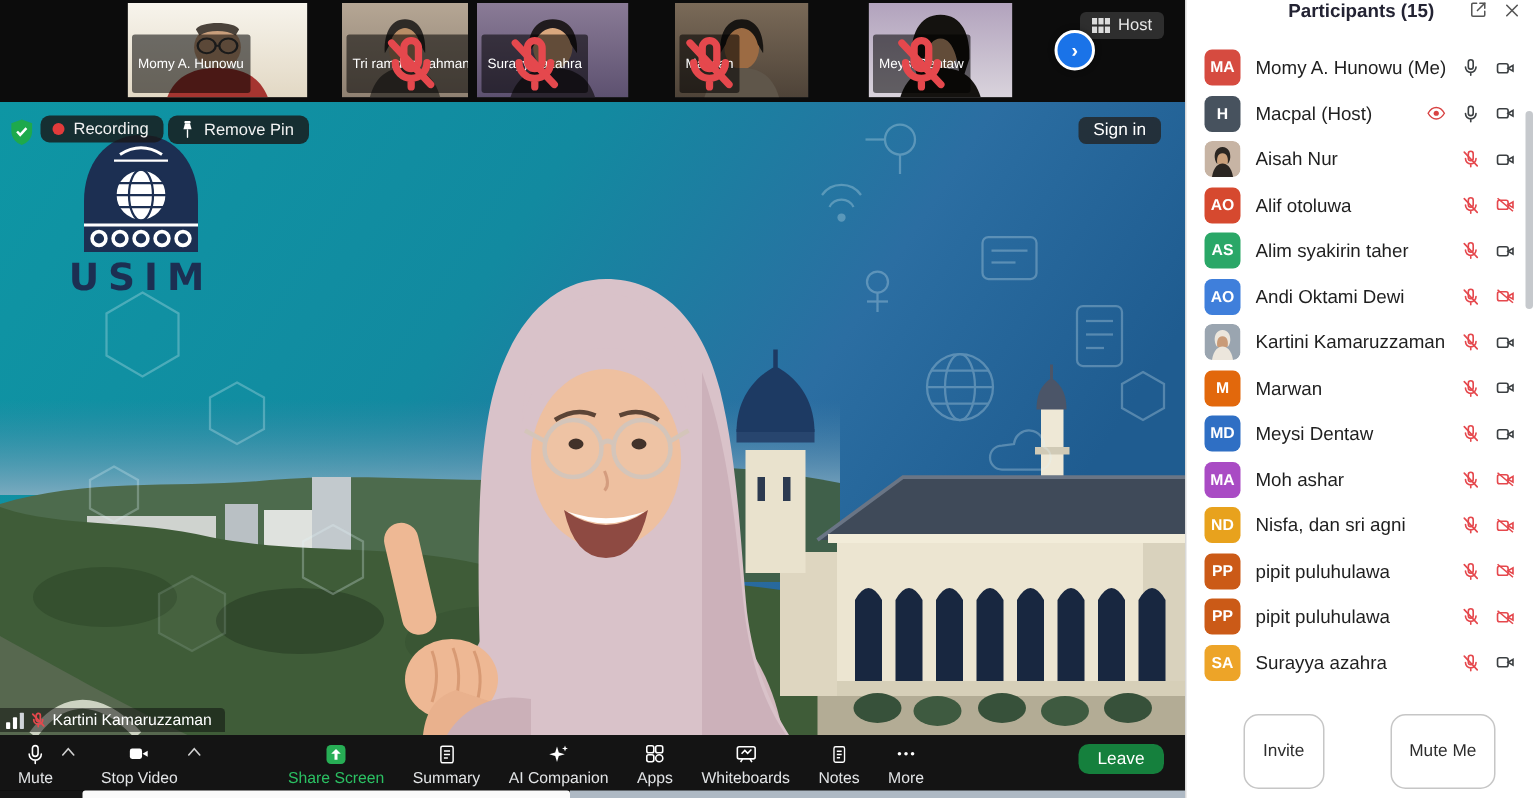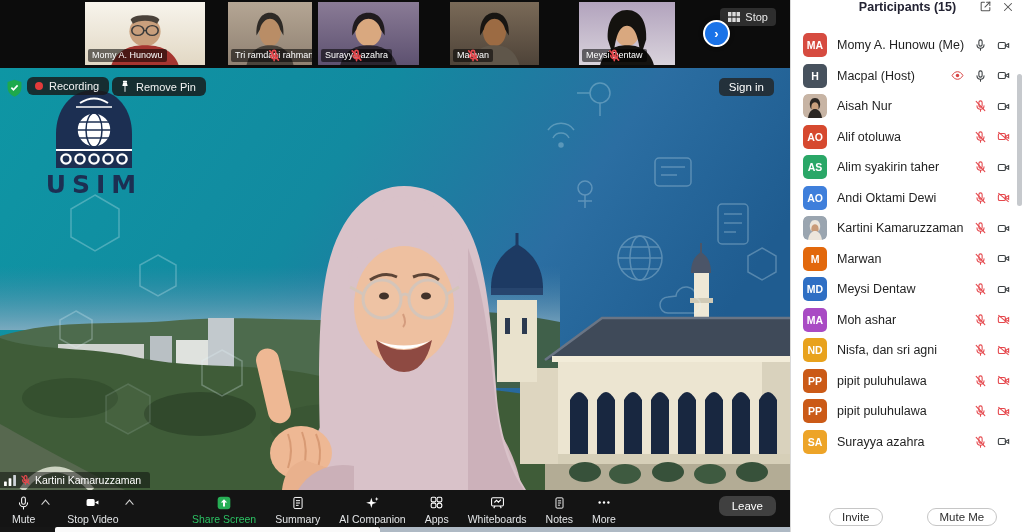--- a/index.html
+++ b/index.html
@@ -3,21 +3,21 @@
 <meta charset="utf-8">
 <style>
   html,body{margin:0;padding:0;background:#000;}
   .app{width:1024px;height:532px;display:flex;font-family:"Liberation Sans",sans-serif;overflow:hidden;background:#000;position:relative;}
   .main{width:790px;height:532px;position:relative;flex:none;}
 
   
   .filmstrip{height:68px;background:#0c0c0c;position:relative;}
   .thumb{position:absolute;top:2px;height:63px;overflow:hidden;background:#1d1d1d;}
   .thumb svg{position:absolute;inset:0;width:100%;height:100%;}
-  .thumb-label{position:absolute;left:3px;bottom:3px;display:flex;align-items:center;gap:3px;background:rgba(0,0,0,.55);color:#fff;font-size:9px;line-height:11px;padding:1px 4px;border-radius:2px;white-space:nowrap;max-width:94%;overflow:hidden;justify-content:flex-end;}
+  .thumb-label{position:absolute;left:3px;bottom:3px;display:flex;align-items:center;gap:3px;background:rgba(0,0,0,.55);color:#fff;font-size:9px;line-height:11px;padding:14px 4px;border-radius:2px;white-space:nowrap;max-width:94%;overflow:hidden;justify-content:flex-end;}
   .view-btn{position:absolute;top:8px;right:14px;display:flex;gap:5px;align-items:center;background:#2e2e2e;color:#e8e8e8;font-size:11px;padding:3px 8px;border-radius:4px;cursor:pointer;}
   .next-btn{position:absolute;left:703px;top:20px;width:23px;height:23px;border-radius:50%;background:#1a73e8;border:2px solid #fff;color:#fff;display:flex;align-items:center;justify-content:center;font-size:13px;font-weight:bold;cursor:pointer;box-shadow:0 0 4px rgba(0,0,0,.4);}
 
   
   .video{height:422px;position:relative;overflow:hidden;background:#0f8aa0;}
   .scene{position:absolute;inset:0;width:100%;height:100%;display:block;}
   .shield{position:absolute;left:6px;top:11px;width:17px;height:18px;}
   .badge{position:absolute;top:9px;display:flex;align-items:center;gap:6px;background:rgba(24,24,24,.82);color:#f2f2f2;font-size:11px;padding:3px 10px 3px 8px;border-radius:6px;cursor:pointer;}
   .badge .dot{width:8px;height:8px;border-radius:50%;background:#e23b3b;}
   .badge.rec{left:27px;}
@@ -44,21 +44,21 @@
   .hicons .hic{cursor:pointer;display:flex;align-items:center;}
   .p-search{margin:6px 10px 8px;height:26px;border:1px solid #d5d5d5;border-radius:13px;display:flex;align-items:center;padding:0 9px;gap:6px;box-sizing:border-box;background:#fff;}
   .p-search input{border:none;outline:none;font-size:12px;color:#333;width:100%;font-family:inherit;background:transparent;}
   .p-search input::placeholder{color:#9aa0a6;}
   .p-list{position:relative;}
   .p-row{height:30.5px;display:flex;align-items:center;padding-left:12px;}
   .avatar{width:24px;height:24px;border-radius:5px;color:#fff;font-size:10.5px;font-weight:bold;display:flex;align-items:center;justify-content:center;flex:none;}
   .p-name{font-size:12.5px;color:#1f1f1f;margin-left:10px;white-space:nowrap;overflow:hidden;text-overflow:ellipsis;max-width:132px;}
   .p-icons{margin-left:auto;display:flex;align-items:center;gap:9px;padding-right:13px;}
   .p-footer{position:absolute;bottom:6px;left:0;right:0;display:flex;padding-left:38px;gap:44px;}
-  .pill-btn{background:#fff;border:1px solid #c6c6c6;border-radius:10px;font-size:11.5px;color:#2d2d2d;padding:2px 12px;font-family:inherit;cursor:pointer;}
+  .pill-btn{background:#fff;border:1px solid #c6c6c6;border-radius:10px;font-size:11.5px;color:#2d2d2d;padding:18px 12px;font-family:inherit;cursor:pointer;}
   .p-scroll{position:absolute;right:2px;top:74px;width:5px;height:132px;background:#c6c9cd;border-radius:3px;cursor:pointer;}
 </style>
 </head>
 <body>
 
 <div class="app">
 
   <div class="main">
 
     <div class="filmstrip">
@@ -176,21 +176,21 @@
         </div>
       <div class="view-btn">
         <svg width="12" height="10" viewBox="0 0 12 10" fill="#dcdcdc">
             <rect x="0" y="0" width="3.4" height="4.3"></rect>
             <rect x="4.3" y="0" width="3.4" height="4.3"></rect>
             <rect x="8.6" y="0" width="3.4" height="4.3"></rect>
             <rect x="0" y="5.7" width="3.4" height="4.3"></rect>
             <rect x="4.3" y="5.7" width="3.4" height="4.3"></rect>
             <rect x="8.6" y="5.7" width="3.4" height="4.3"></rect>
           </svg>
-        <span>Stop</span>
+        <span>Host</span>
       </div>
       <div class="next-btn">
           <span>›</span>
         </div>
     </div>
 
     <div class="video">
       <svg class="scene" viewBox="0 0 790 422" preserveAspectRatio="none">
         <defs>
           <linearGradient id="bgGrad" x1="0" y1="0" x2="1" y2="0.35">
@@ -463,21 +463,21 @@
             <div class="tb-ic">
               <svg width="16" height="15" viewBox="0 0 24 24" fill="#fff">
                 <circle cx="5" cy="12" r="1.9"></circle>
                 <circle cx="12" cy="12" r="1.9"></circle>
                 <circle cx="19" cy="12" r="1.9"></circle>
               </svg>
             </div>
   <div>More</div>
   </div>
         </div>
-      <button class="leave-btn" style="background: #404040;">Leave</button>
+      <button class="leave-btn" style="background: #15803d;">Leave</button>
     </div>
     <div class="sliver">
       <div class="s-white"></div>
       <div class="s-gray"></div>
     </div>
   </div>
 
   <aside class="panel">
     <div class="p-header">
       <span>Participants (15)</span>

